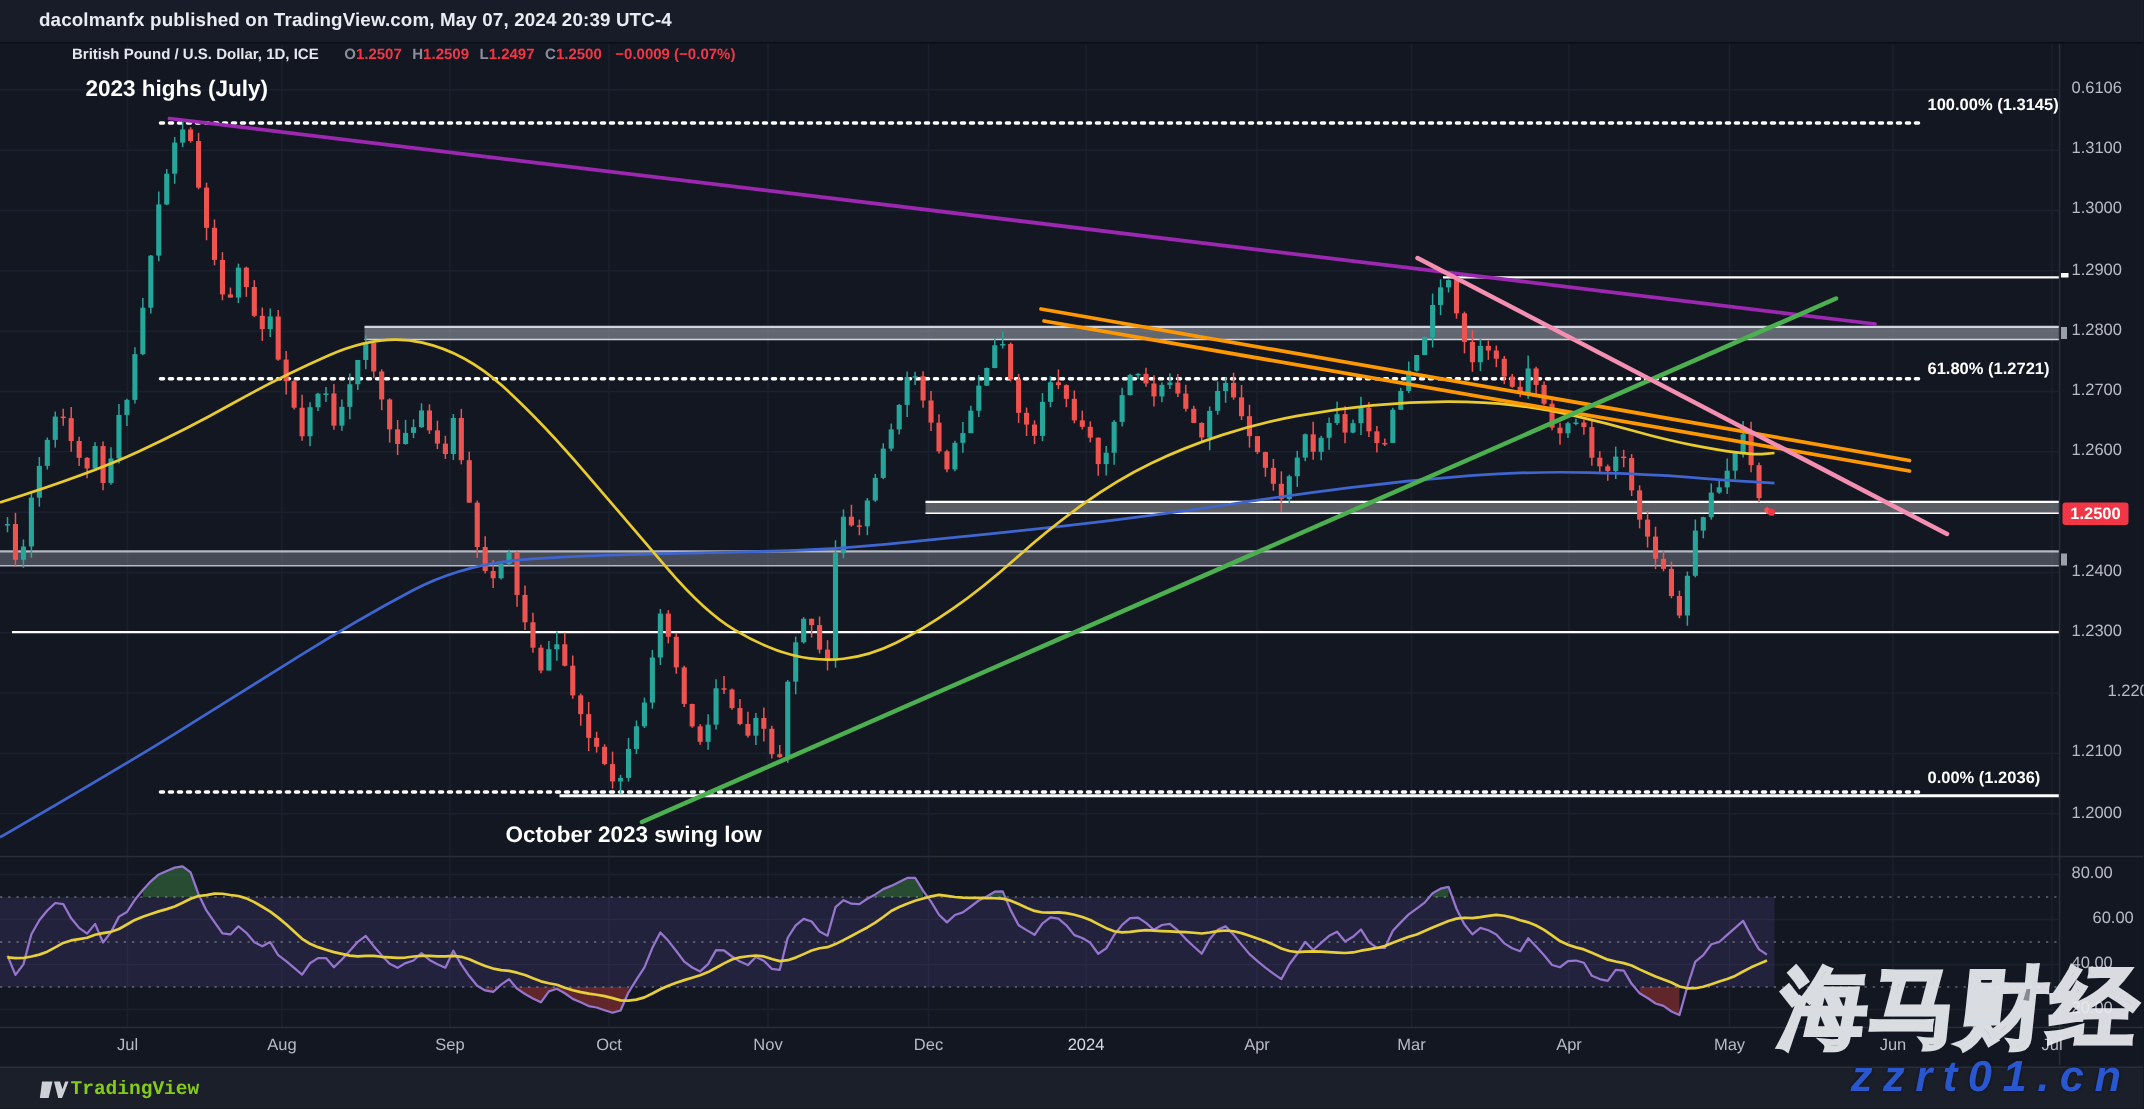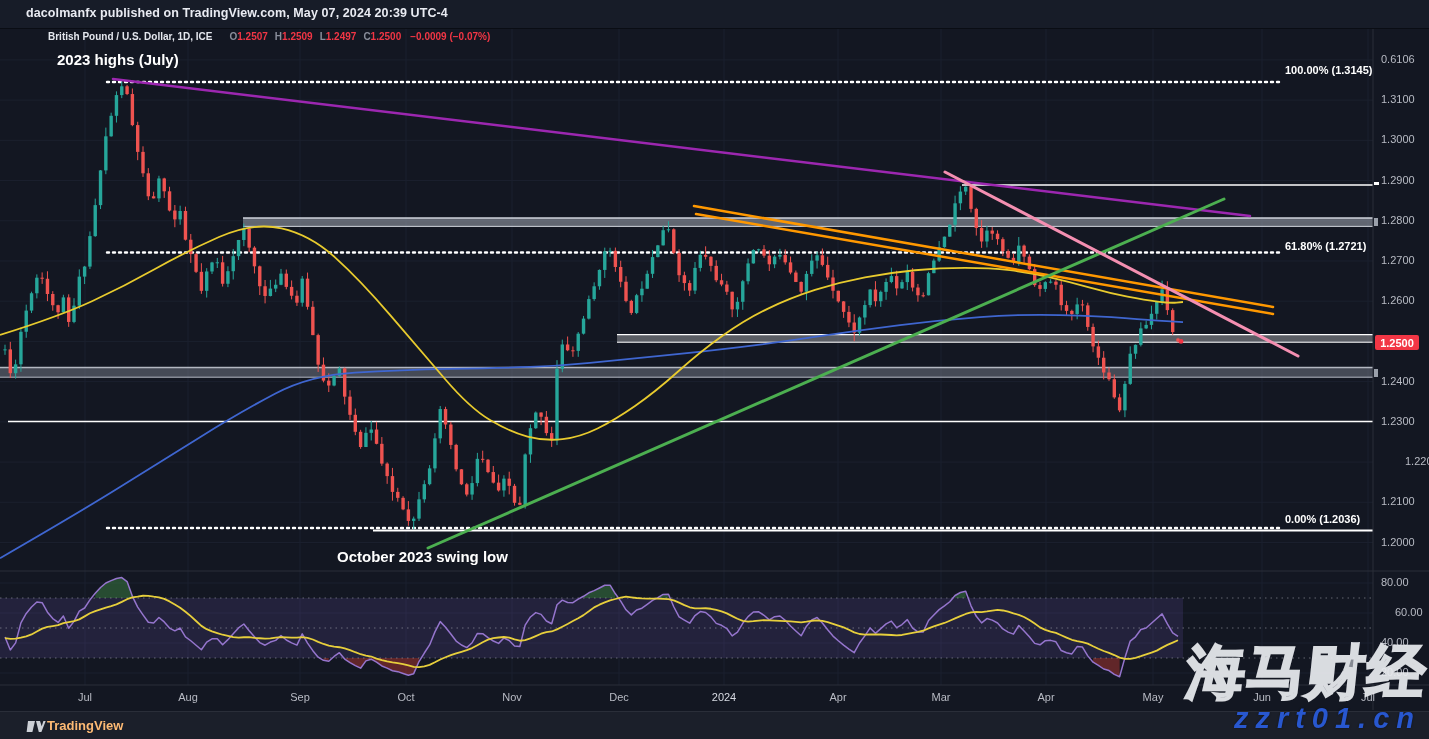--- a/index.html
+++ b/index.html
@@ -16,21 +16,21 @@
   #chart-svg{left:0;top:0;z-index:1;}
   .fib-label{z-index:11;font-size:11px;font-weight:700;color:#ffffff;white-space:nowrap;}
   .ann{z-index:11;font-size:15px;font-weight:700;color:#ffffff;white-space:nowrap;}
   #price-axis,#time-axis{z-index:10;}
   .tick{position:absolute;font-size:11px;color:#b8bbc4;white-space:nowrap;}
   .month{transform:translateX(-50%);}
   #price-tag{left:1375px;top:335px;width:44px;height:15px;background:#f23645;border-radius:2px;
              z-index:13;display:flex;align-items:center;justify-content:center;
              font-size:11px;font-weight:700;color:#ffffff;}
   #footer{left:0;top:711px;width:1429px;height:28px;background:#1b1f2a;border-top:1px solid #2a2e39;z-index:12;}
-  #footer .brand{position:absolute;left:47px;top:6px;font-size:13px;font-weight:700;color:#fdba74;}
+  #footer .brand{position:absolute;left:47px;top:6px;font-size:13px;font-weight:700;color:#84cc16;font-family:Liberation Mono, monospace;}
   #footer svg{position:absolute;left:26px;top:6px;}
   #wm1{right:2px;top:634px;z-index:50;font-size:58px;font-weight:700;color:#8f939c;
        -webkit-text-stroke:2.5px #e9ebef;transform:skewX(-6deg);letter-spacing:2px;opacity:.93;white-space:nowrap;}
   #wm2{right:8px;top:702px;z-index:50;font-size:29px;font-weight:700;font-style:italic;color:#2857cf;
        letter-spacing:7px;text-shadow:0 0 2px rgba(0,0,0,.5);white-space:nowrap;}
 </style>
 </head>
 <body>
 
 <div id="topbar" class="abs">

